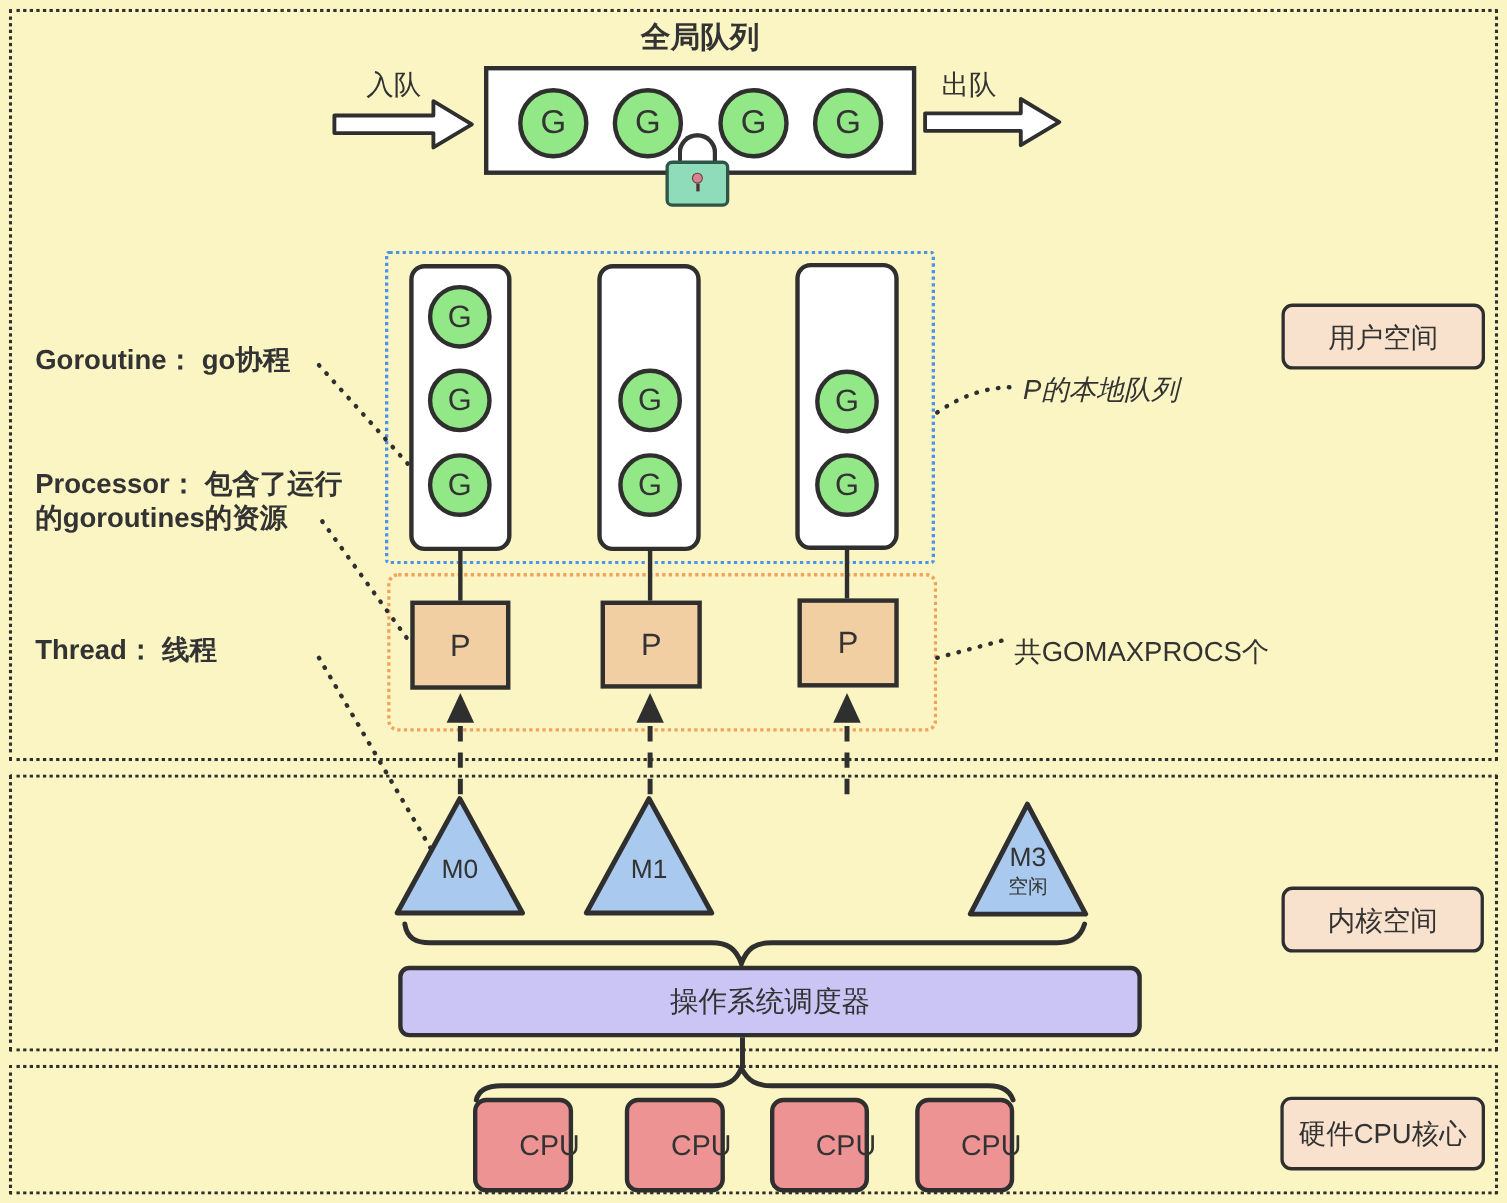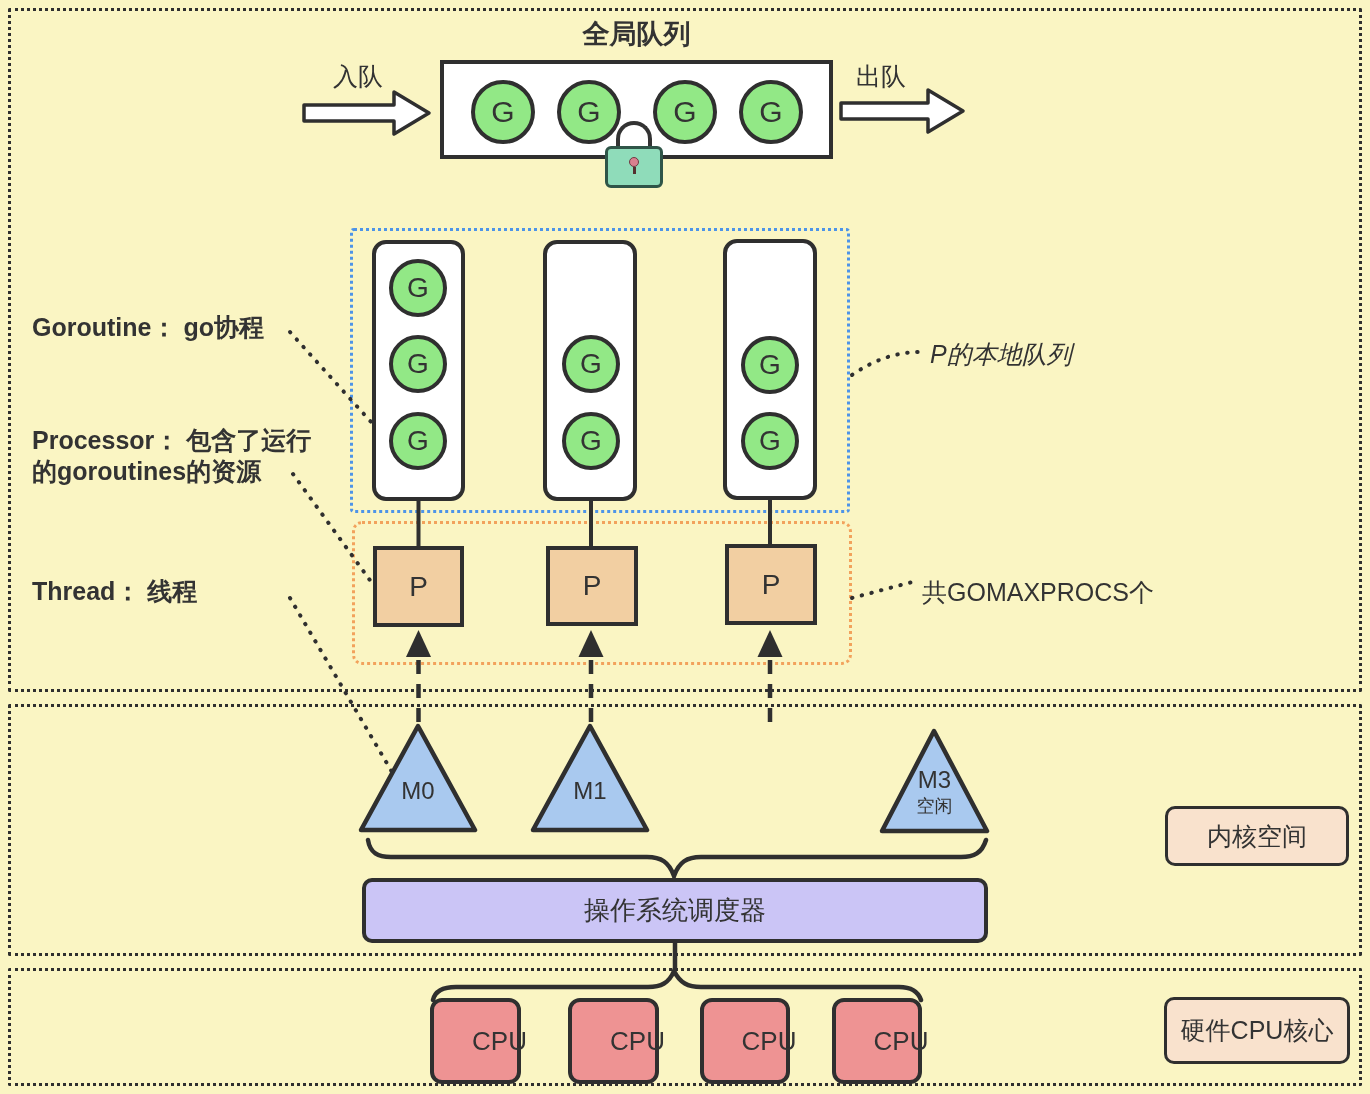--- a/index.html
+++ b/index.html
@@ -136,23 +136,24 @@
     <div class="tlabel" style="top:56px;">M1</div>
   </div>
   <div class="tri" style="left:878px;top:726px;width:113px;height:109px;">
     <svg width="113" height="109" viewBox="0 0 113 109">
         <polygon points="56,5 109,105 4,105" fill="#A9C9EF" stroke="#2F2F2F" stroke-width="4.5" stroke-linejoin="round"></polygon>
       </svg>
     <div class="tlabel" style="top:40px;font-size:24px;line-height:27px;">M3</div>
     <div class="tlabel" style="top:67px;font-size:18px;line-height:27px;">空闲</div>
   </div>
 
-  <div class="sched" style="left:362px;top:878px;width:626px;height:65px;">操作系统调度器</div>
+  <div class="sched" style="left:362px;top:878px;width:676px;height:65px;">操作系统调度器</div>
 
   <div class="cpu" style="left:430px;top:998px;width:91px;height:86px;">CPU</div>
   <div class="cpu" style="left:568px;top:998px;width:91px;height:86px;">CPU</div>
   <div class="cpu" style="left:700px;top:998px;width:90px;height:86px;">CPU</div>
   <div class="cpu" style="left:832px;top:998px;width:90px;height:86px;">CPU</div>
 
+  <div class="tag" style="left:1165px;top:276px;width:185px;height:60px;">用户空间</div>
   <div class="tag" style="left:1165px;top:806px;width:184px;height:60px;">内核空间</div>
   <div class="tag" style="left:1164px;top:997px;width:186px;height:67px;">硬件CPU核心</div>
 
 </div>
 
 </body></html>

